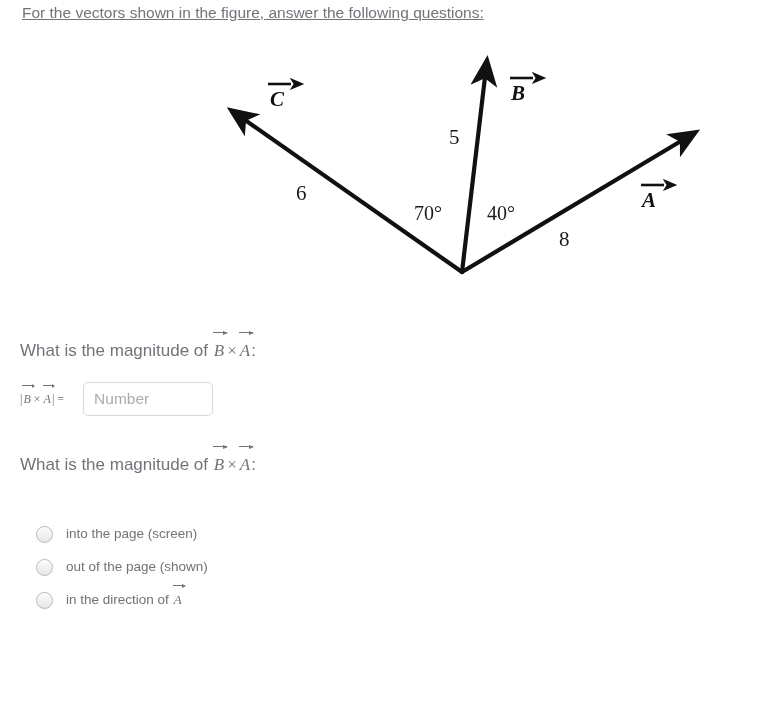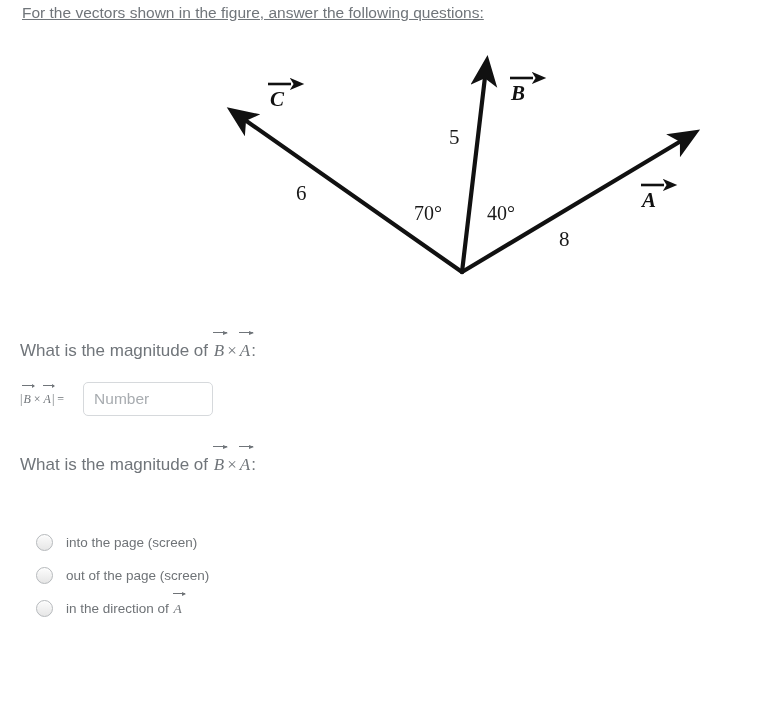--- a/index.html
+++ b/index.html
@@ -86,21 +86,20 @@
   }
 
   .options-list {
     position: absolute;
     left: 36px;
     top: 526px;
     width: 420px;
   }
   .option-row {
     display: flex;
-    align-items: center;
     height: 33px;
   }
   .radio-dot {
     width: 15px;
     height: 15px;
     border-radius: 50%;
     border: 1px solid #b6b9bc;
     background: linear-gradient(#fcfcfc, #e6e6e6);
     box-shadow: inset 0 1px 1px rgba(255,255,255,0.9);
     flex: 0 0 auto;
@@ -239,21 +238,21 @@
 
 <div class="options-list">
 
   <div class="option-row">
     <span class="radio-dot"></span>
     <span class="option-label"><span>into the page (screen)</span></span>
   </div>
 
   <div class="option-row">
     <span class="radio-dot"></span>
-    <span class="option-label"><span>out of the page (screen)</span></span>
+    <span class="option-label"><span>out of the page (shown)</span></span>
   </div>
 
   <div class="option-row">
     <span class="radio-dot"></span>
     <span class="option-label"><span>in the direction of </span><span class="vec">A</span></span>
   </div>
 
 
 
 </div>

